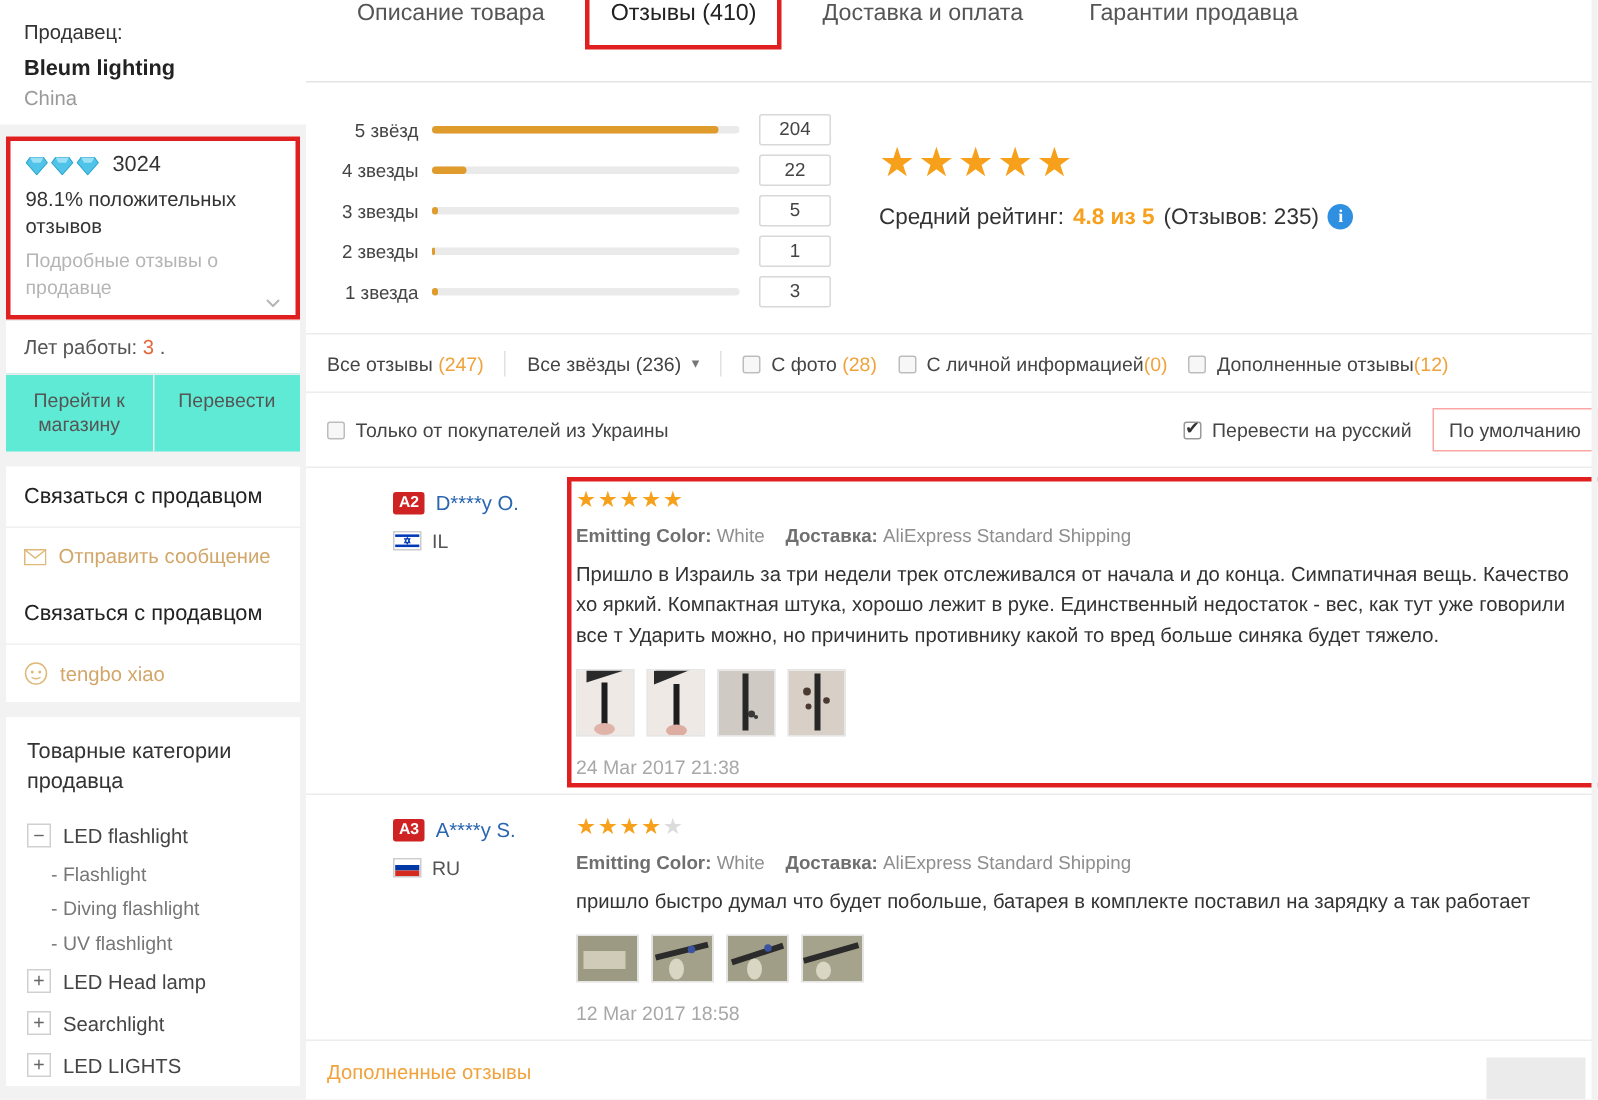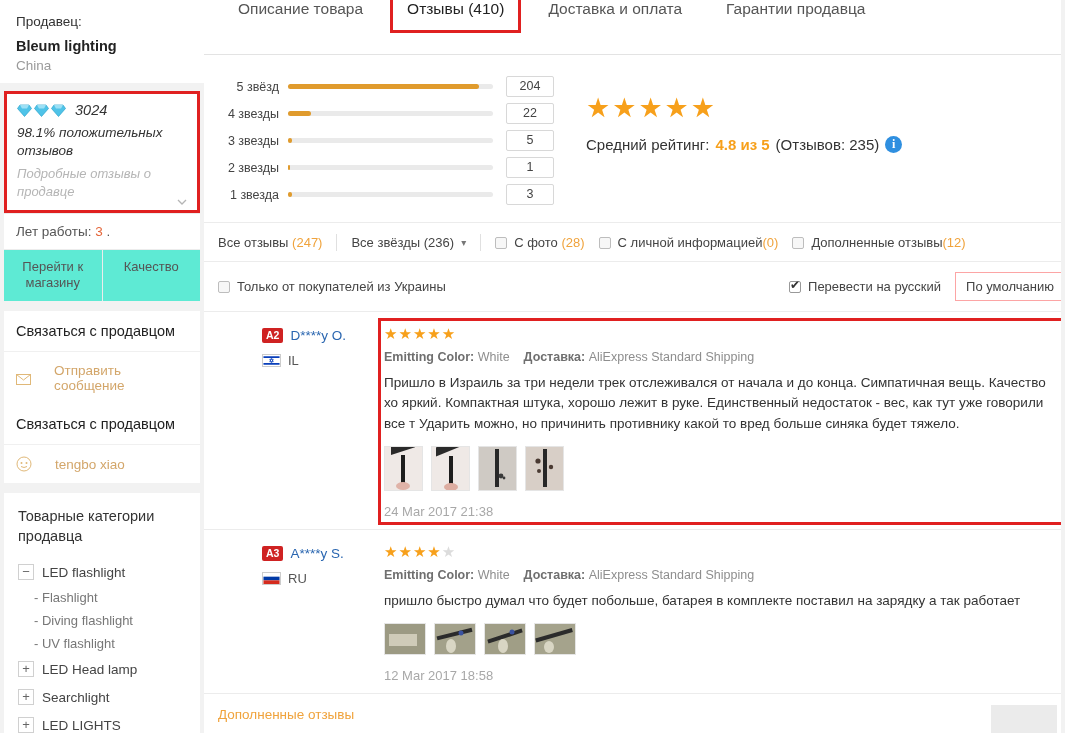--- a/index.html
+++ b/index.html
@@ -20,21 +20,20 @@
   }
   .card { background: #fff; }
   .seller-card { padding: 14px 16px 10px 16px; }
   .lbl-seller { font-size: 13.5px; color: #333; margin-bottom: 9px; }
   .seller-name { font-size: 14.5px; font-weight: bold; color: #222; margin-bottom: 4px; }
   .seller-country { font-size: 13.5px; color: #9a9a9a; }
 
   .redbox {
     border: 3px solid #e02020;
     position: relative;
-    font-style: italic;
   }
   .feedback-box { margin: 8px 4px 0 4px; padding: 8px 10px 10px 10px; background:#fff; }
   .diamonds { display: flex; align-items: center; gap: 2px; margin-bottom: 6px; }
   .diamond {
     width: 15px; height: 13px; position: relative; display:inline-block;
   }
   .diamond svg { display:block; }
   .diamond-count { font-size: 14.5px; color: #333; margin-left: 7px; }
   .pos-line { font-size: 13.5px; color: #333; line-height: 1.35; margin-bottom: 5px; }
   .detail-link { font-size: 13px; color: #b5b5b5; line-height: 1.32; position: relative; padding-right: 16px; }
@@ -49,21 +48,21 @@
   .btn-half {
     flex: 1; text-align: center; font-size: 13px; color: #555;
     padding: 9px 4px; line-height: 1.28; cursor: pointer;
   }
   .btn-half + .btn-half { border-left: 1px solid #ececec; }
 
   .gap { height: 10px; }
   .panel { background: #fff; margin: 0 4px; }
   .panel-title { font-size: 14.5px; color: #222; padding: 12px 12px 12px 12px; }
   .panel-row { font-size: 13.5px; color: #d3a66a; padding: 11px 12px; border-top: 1px solid #f0f0f0;
-     display: flex; align-items: center; gap: 23px; }
+     display: flex; align-items: center; gap: 8px; }
   .env-ico { width: 15px; height: 11px; flex: 0 0 15px; }
   .face-ico { width: 16px; height: 16px; flex: 0 0 16px; }
 
   .cats-title { font-size: 14.5px; color: #333; padding: 14px 14px 12px 14px; line-height: 1.35; }
   .cat-item { display: flex; align-items: center; gap: 8px; padding: 6px 14px; font-size: 13.5px; color: #444; }
   .pm {
     width: 16px; height: 16px; flex: 0 0 16px; border: 1px solid #d0d0d0; background: #fff;
     position: relative; color:#666; font-size: 13px; line-height: 14px; text-align:center;
   }
   .subcat { font-size: 13px; color: #777; padding: 4px 14px 4px 30px; }
@@ -203,21 +202,21 @@
     </div>
 
     <div class="years-row">
       <span>Лет работы:</span>
       <span class="yr">3</span>
       <span>.</span>
     </div>
 
     <div class="btn-row">
       <div class="btn-half">Перейти к магазину</div>
-      <div class="btn-half">Качество</div>
+      <div class="btn-half">Перевести</div>
     </div>
 
     <div class="gap"></div>
 
     <div class="panel">
       <div class="panel-title">Связаться с продавцом</div>
       <div class="panel-row">
         <span class="env-ico"><svg width="15" height="11" viewBox="0 0 15 11">
               <rect x="0.5" y="0.5" width="14" height="10" fill="none" stroke="#e0b878"></rect>
               <path d="M0.5,0.5 L7.5,6 L14.5,0.5" fill="none" stroke="#e0b878"></path>

